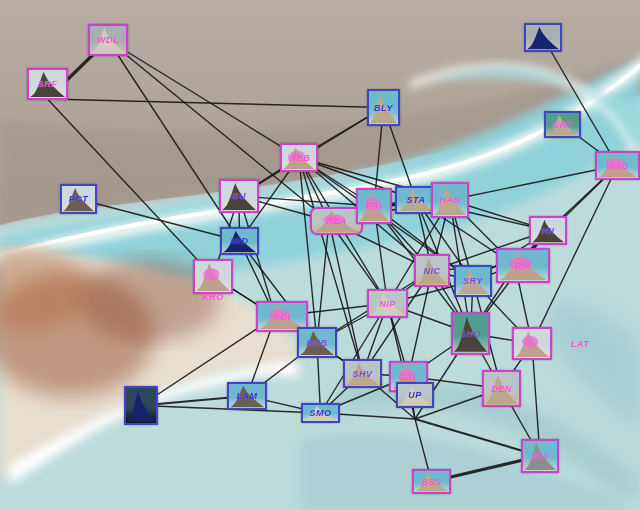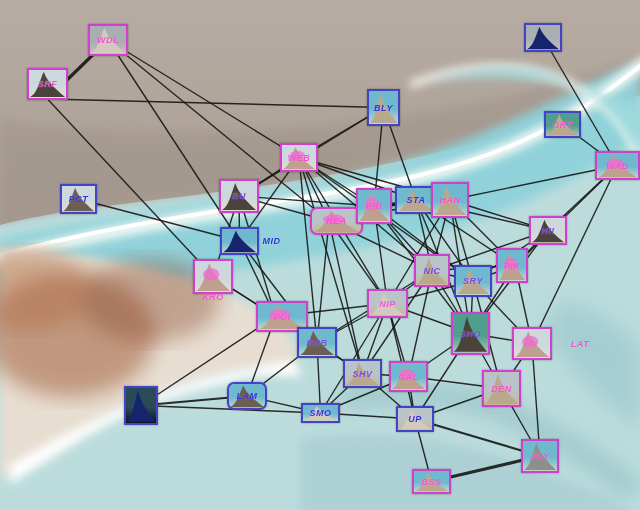--- a/index.html
+++ b/index.html
@@ -219,21 +219,21 @@
       <div class="node" style="left: 219px; top: 179px; width: 40px; height: 34px; border-color: rgb(208, 64, 204); background: linear-gradient(rgb(205, 216, 220) 0%, rgb(205, 216, 220) 55%, rgb(226, 221, 210) 100%);">
         <svg viewBox="0 0 40 30" preserveAspectRatio="none">
           <path d="M1,29 C9,26 12,10 16,2 C18,9 25,18 39,29 Z" fill="#49433b"></path>
         </svg>
         <span class="nlabel" style="color: rgb(122, 74, 224);">BU</span>
       </div>
       <div class="node" style="left: 220px; top: 227px; width: 39px; height: 28px; border-color: rgb(67, 67, 200); background: linear-gradient(rgb(111, 185, 207) 0%, rgb(111, 185, 207) 55%, rgb(195, 216, 202) 100%);">
         <svg viewBox="0 0 40 30" preserveAspectRatio="none">
           <path d="M1,29 C9,26 12,10 16,2 C18,9 25,18 39,29 Z" fill="#16246e"></path>
         </svg>
-        <span class="nlabel" style="color: rgb(51, 51, 221); padding-left: 32px;">MID</span>
+        <span class="nlabel" style="color: rgb(51, 51, 221);">MID</span>
       </div>
       <div class="node" style="left: 310px; top: 207px; width: 53px; height: 28px; border-color: rgb(208, 64, 204); background: linear-gradient(rgb(184, 196, 200) 0%, rgb(184, 196, 200) 55%, rgb(201, 184, 150) 100%); border-radius: 7px;">
         <svg viewBox="0 0 40 30" preserveAspectRatio="none">
           <path d="M1,29 C9,26 12,10 16,2 C18,9 25,18 39,29 Z" fill="#bfa08f"></path>
           <ellipse cx="18" cy="13" rx="9" ry="6" fill="#f06ad2" opacity="0.75"></ellipse>
         </svg>
         <span class="nlabel" style="color: rgb(245, 81, 212);">REA</span>
       </div>
       <div class="node" style="left: 356px; top: 188px; width: 36px; height: 36px; border-color: rgb(208, 64, 204); background: linear-gradient(rgb(111, 185, 207) 0%, rgb(111, 185, 207) 55%, rgb(195, 216, 202) 100%);">
         <svg viewBox="0 0 40 30" preserveAspectRatio="none">
@@ -253,21 +253,21 @@
           <path d="M1,29 C9,26 12,10 16,2 C18,9 25,18 39,29 Z" fill="#b9a88e"></path>
         </svg>
         <span class="nlabel" style="color: rgb(245, 81, 212);">HAN</span>
       </div>
       <div class="node" style="left: 529px; top: 216px; width: 38px; height: 29px; border-color: rgb(208, 64, 204); background: linear-gradient(rgb(205, 216, 220) 0%, rgb(205, 216, 220) 55%, rgb(226, 221, 210) 100%);">
         <svg viewBox="0 0 40 30" preserveAspectRatio="none">
           <path d="M1,29 C9,26 12,10 16,2 C18,9 25,18 39,29 Z" fill="#49433b"></path>
         </svg>
         <span class="nlabel" style="color: rgb(122, 74, 224);">HII</span>
       </div>
-      <div class="node" style="left: 496px; top: 248px; width: 32px; height: 35px; border-color: rgb(208, 64, 204); background: linear-gradient(rgb(111, 185, 207) 0%, rgb(111, 185, 207) 55%, rgb(195, 216, 202) 100%);">
+      <div class="node" style="left: 496px; top: 248px; width: 54px; height: 35px; border-color: rgb(208, 64, 204); background: linear-gradient(rgb(111, 185, 207) 0%, rgb(111, 185, 207) 55%, rgb(195, 216, 202) 100%);">
         <svg viewBox="0 0 40 30" preserveAspectRatio="none">
           <path d="M1,29 C9,26 12,10 16,2 C18,9 25,18 39,29 Z" fill="#bfa08f"></path>
           <ellipse cx="18" cy="13" rx="9" ry="6" fill="#f06ad2" opacity="0.75"></ellipse>
         </svg>
         <span class="nlabel" style="color: rgb(245, 81, 212);">PIK</span>
       </div>
       <div class="node" style="left: 414px; top: 254px; width: 36px; height: 33px; border-color: rgb(208, 64, 204); background: linear-gradient(rgb(184, 196, 200) 0%, rgb(184, 196, 200) 55%, rgb(201, 184, 150) 100%);">
         <svg viewBox="0 0 40 30" preserveAspectRatio="none">
           <path d="M1,29 C9,26 12,10 16,2 C18,9 25,18 39,29 Z" fill="#b9a88e"></path>
         </svg>
@@ -330,38 +330,38 @@
           <ellipse cx="18" cy="13" rx="9" ry="6" fill="#f06ad2" opacity="0.75"></ellipse>
         </svg>
         <span class="nlabel" style="color: rgb(245, 81, 212);">GAL</span>
       </div>
       <div class="node" style="left: 482px; top: 370px; width: 39px; height: 37px; border-color: rgb(208, 64, 204); background: linear-gradient(rgb(184, 196, 200) 0%, rgb(184, 196, 200) 55%, rgb(201, 184, 150) 100%);">
         <svg viewBox="0 0 40 30" preserveAspectRatio="none">
           <path d="M1,29 C9,26 12,10 16,2 C18,9 25,18 39,29 Z" fill="#b9a88e"></path>
         </svg>
         <span class="nlabel" style="color: rgb(245, 81, 212);">DEN</span>
       </div>
-      <div class="node" style="left: 227px; top: 382px; width: 40px; height: 28px; border-color: rgb(67, 67, 200); background: linear-gradient(rgb(111, 185, 207) 0%, rgb(111, 185, 207) 55%, rgb(195, 216, 202) 100%); border-radius: 7px;">
+      <div class="node" style="left: 227px; top: 382px; width: 40px; height: 28px; border-color: rgb(67, 67, 200); background: linear-gradient(rgb(111, 185, 207) 0%, rgb(111, 185, 207) 55%, rgb(195, 216, 202) 100%);">
         <svg viewBox="0 0 40 30" preserveAspectRatio="none">
           <path d="M1,29 C9,26 12,10 16,2 C18,9 25,18 39,29 Z" fill="#6a5f52"></path>
         </svg>
         <span class="nlabel" style="color: rgb(51, 51, 221);">LAM</span>
       </div>
       <div class="node" style="left: 124px; top: 386px; width: 34px; height: 39px; border-color: rgb(67, 67, 200); background: linear-gradient(rgb(42, 74, 90) 0%, rgb(42, 74, 90) 55%, rgb(16, 20, 28) 100%);">
         <svg viewBox="0 0 40 30" preserveAspectRatio="none">
           <path d="M1,29 C9,26 12,10 16,2 C18,9 25,18 39,29 Z" fill="#16246e"></path>
         </svg>
       </div>
       <div class="node" style="left: 301px; top: 403px; width: 39px; height: 20px; border-color: rgb(67, 67, 200); background: linear-gradient(rgb(111, 185, 207) 0%, rgb(111, 185, 207) 55%, rgb(195, 216, 202) 100%);">
         <svg viewBox="0 0 40 30" preserveAspectRatio="none">
           <path d="M1,29 C9,26 12,10 16,2 C18,9 25,18 39,29 Z" fill="#d2cbbd"></path>
         </svg>
         <span class="nlabel" style="color: rgb(51, 51, 221);">SMO</span>
       </div>
-      <div class="node" style="left: 396px; top: 406px; width: 38px; height: 26px; border-color: rgb(67, 67, 200); background: linear-gradient(rgb(184, 196, 200) 0%, rgb(184, 196, 200) 55%, rgb(201, 184, 150) 100%);">
+      <div class="node" style="left: 396px; top: 382px; width: 38px; height: 26px; border-color: rgb(67, 67, 200); background: linear-gradient(rgb(184, 196, 200) 0%, rgb(184, 196, 200) 55%, rgb(201, 184, 150) 100%);">
         <svg viewBox="0 0 40 30" preserveAspectRatio="none">
           <path d="M1,29 C9,26 12,10 16,2 C18,9 25,18 39,29 Z" fill="#d2cbbd"></path>
         </svg>
         <span class="nlabel" style="color: rgb(51, 51, 221);">UP</span>
       </div>
       <div class="node" style="left: 521px; top: 439px; width: 38px; height: 34px; border-color: rgb(208, 64, 204); background: linear-gradient(rgb(111, 185, 207) 0%, rgb(111, 185, 207) 55%, rgb(195, 216, 202) 100%);">
         <svg viewBox="0 0 40 30" preserveAspectRatio="none">
           <path d="M1,29 C9,26 12,10 16,2 C18,9 25,18 39,29 Z" fill="#8e8e8a"></path>
         </svg>
         <span class="nlabel" style="color: rgb(245, 81, 212);">JOY</span>

